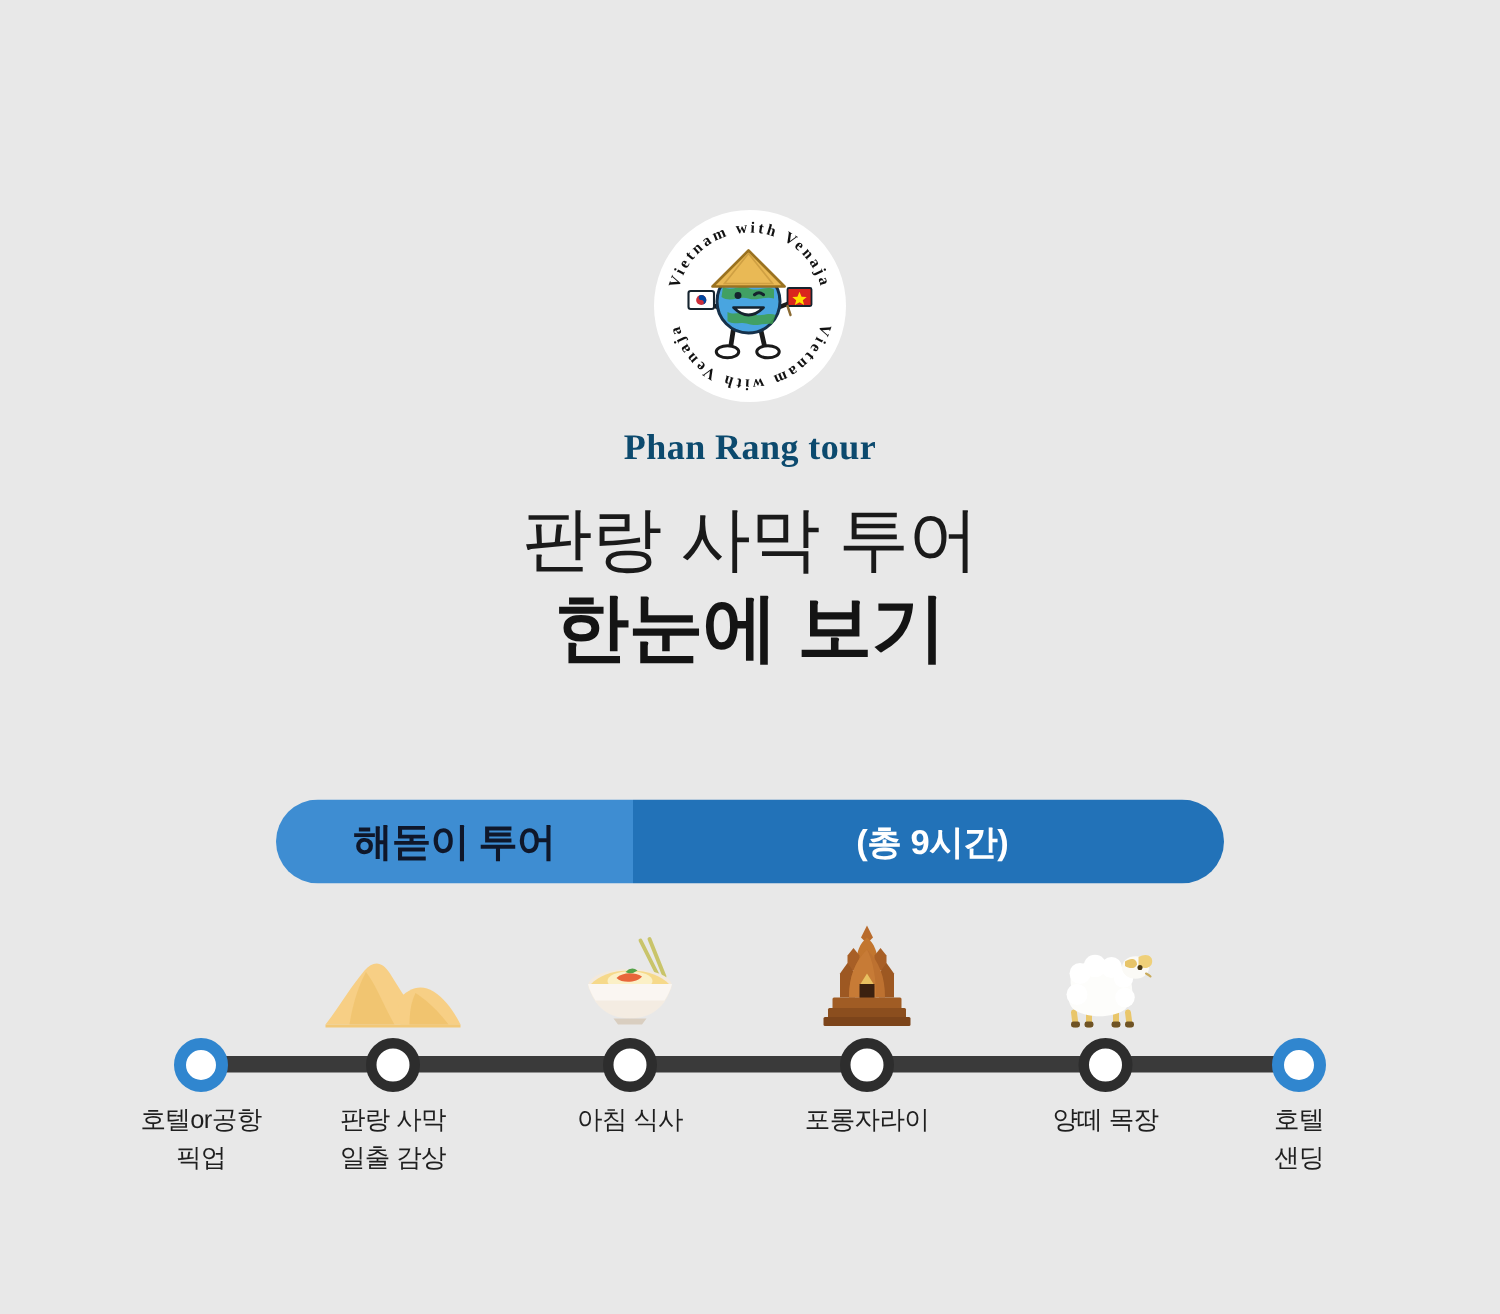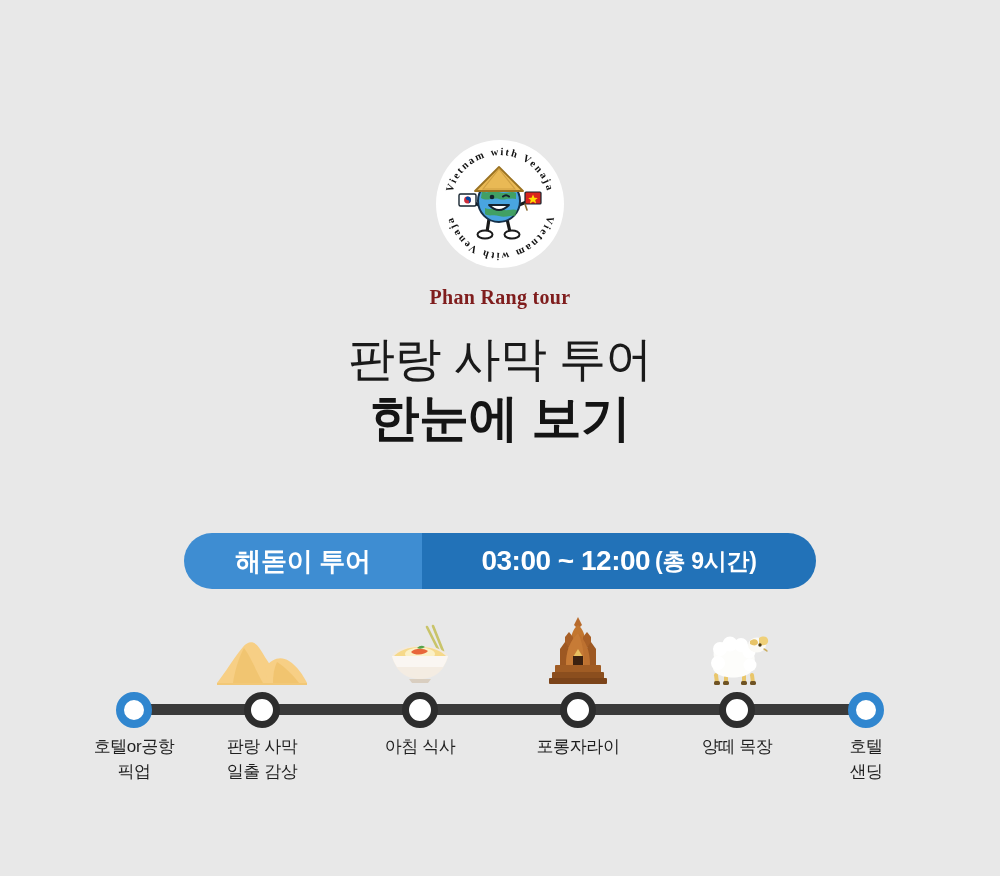--- a/index.html
+++ b/index.html
@@ -52,22 +52,22 @@
   }
 
   
   #brand-sub {
     position: absolute;
     left: 0; right: 0;
     top: 286px;
     text-align: center;
     font-family: "Liberation Serif", serif;
     font-weight: 700;
-    font-size: 20px;
-    color: #7f1d1d;
+    font-size: 24px;
+    color: #0c4a6e;
     letter-spacing: 0.3px;
   }
   #title-line1 {
     position: absolute;
     left: 0; right: 0;
     top: 332px;
     text-align: center;
     font-size: 47px;
     font-weight: 500;
     color: #1a1a1a;
@@ -105,24 +105,25 @@
     justify-content: center;
   }
   #banner-right {
     flex: 1;
     background: #2272b8;
     display: flex;
     align-items: center;
     justify-content: center;
   }
   #banner-left-label {
-    color: #ffffff;
+    color: #0f172a;
     font-size: 26px;
     font-weight: 900;
     letter-spacing: -0.3px;
+    font-family: Liberation Serif, serif;
   }
   #banner-time {
     color: #ffffff;
     font-size: 28px;
     font-weight: 900;
     letter-spacing: -0.5px;
   }
   #banner-duration {
     color: #ffffff;
     font-size: 23px;
@@ -248,21 +249,20 @@
 
 <div id="brand-sub">Phan Rang tour</div>
 <div id="title-line1">판랑 사막 투어</div>
 <div id="title-line2">한눈에 보기</div>
 
 <div id="banner">
   <div id="banner-left" style="background: rgb(62, 141, 210);">
     <span id="banner-left-label">해돋이 투어</span>
   </div>
   <div id="banner-right" style="background: rgb(34, 114, 184);">
-    <span id="banner-time">03:00 ~ 12:00</span>
     <span id="banner-duration">(총 9시간)</span>
   </div>
 </div>
 
 <div id="timeline">
   <div id="timeline-bar" style="background: rgb(58, 58, 58);"></div>
 
 <div class="tl-step" style="left: 134px;">
       <div class="tl-icon"></div>
       <div class="tl-node endpoint"></div>

